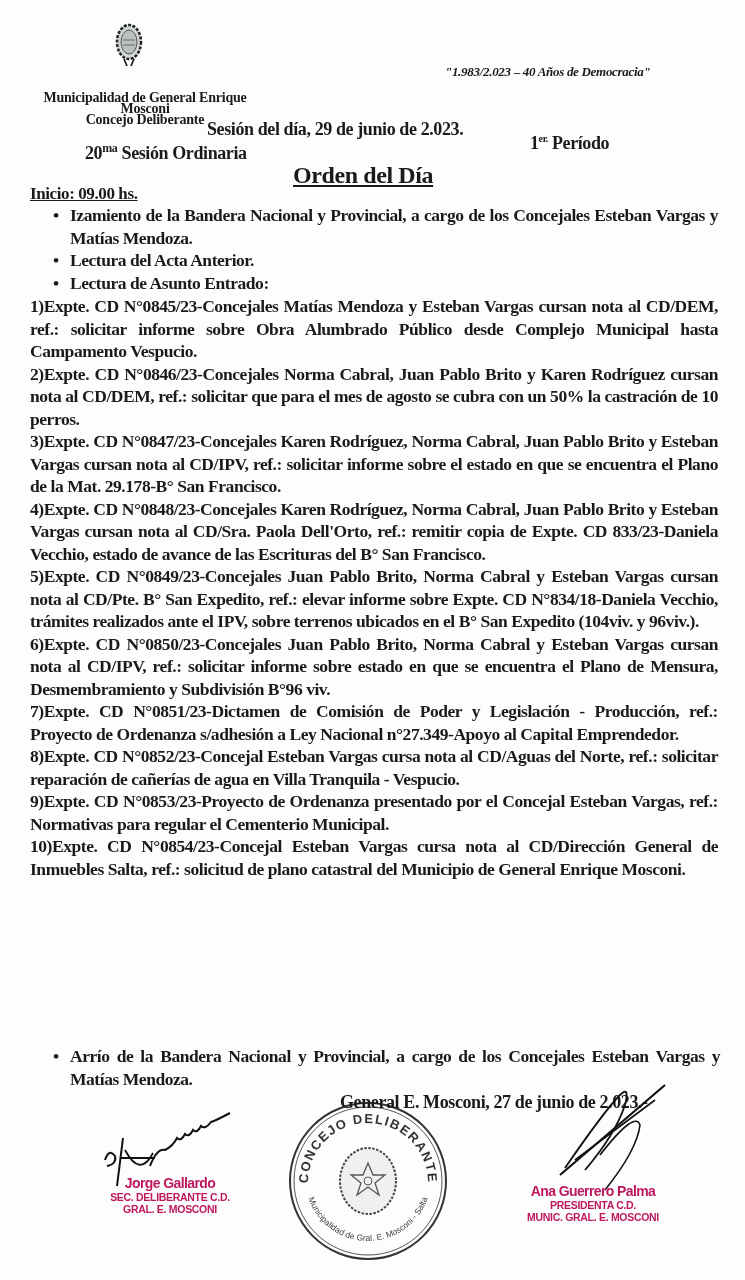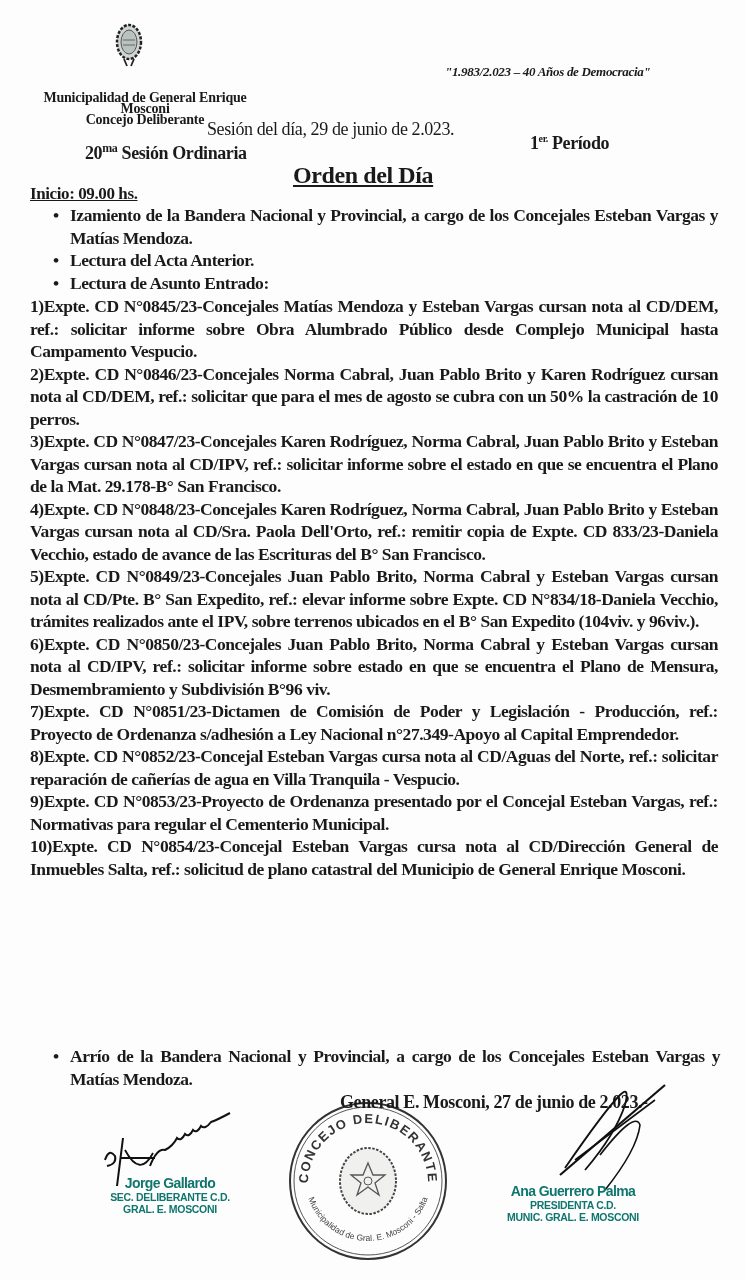--- a/index.html
+++ b/index.html
@@ -7,21 +7,21 @@
   body { position: relative; font-family: "Liberation Serif", serif; color: #1a1a1a; }
 
   .page { position: absolute; left: 0; top: 0; width: 745px; height: 1280px; background: #fdfdfd; }
 
   
   .logo { position: absolute; left: 114px; top: 22px; width: 30px; height: 46px; }
   .muni-name { position: absolute; left: 30px; top: 92px; width: 230px; text-align: center;
                font-size: 14px; font-weight: bold; line-height: 11px; letter-spacing: -0.2px; }
   .motto { position: absolute; left: 445px; top: 64px; font-size: 13px; font-style: italic; font-weight: bold; letter-spacing: -0.3px; }
 
-  .session-date { position: absolute; left: 207px; top: 119px; font-size: 18px; font-weight: normal; letter-spacing: -0.4px; }
+  .session-date { position: absolute; left: 207px; top: 119px; font-size: 18px; font-weight: bold; letter-spacing: -0.4px; }
   .session-num { position: absolute; left: 85px; top: 141px; font-size: 18px; font-weight: bold; letter-spacing: -0.4px; }
   .session-num sup { font-size: 12px; }
   .period { position: absolute; left: 530px; top: 133px; font-size: 18px; font-weight: bold; letter-spacing: -0.4px; }
   .period sup { font-size: 10px; }
   .order-title { position: absolute; left: 293px; top: 162px; font-size: 24px; font-weight: bold; letter-spacing: -0.4px; text-decoration: underline; }
 
   .start-time { position: absolute; left: 30px; top: 184px; font-size: 17px; font-weight: bold; letter-spacing: -0.4px; text-decoration: underline; text-decoration-thickness: 1px; }
 
   
   .body-block { position: absolute; left: 30px; width: 688px; font-size: 17.5px; font-weight: bold; line-height: 22.5px; letter-spacing: -0.45px; text-align: justify; }
@@ -29,25 +29,25 @@
   .bullet-dot { width: 20px; flex: 0 0 20px; padding-left: 3px; }
   .bullet-text { flex: 1; }
 
   .intro-bullets { top: 204px; left: 50px; width: 668px; }
   .items { top: 295px; }
   .closing-bullet { top: 1045px; left: 50px; width: 670px; }
 
   .place-date { position: absolute; left: 340px; top: 1092px; font-size: 18px; font-weight: bold; letter-spacing: -0.4px; }
 
   
-  .sig { position: absolute; text-align: center; font-family: "Liberation Sans", sans-serif; font-weight: bold; color: #0f766e; }
+  .sig { position: absolute; text-align: center; font-family: "Liberation Sans", sans-serif; font-weight: bold; color: #be185d; }
   .sig .name { font-size: 14px; letter-spacing: -0.6px; }
   .sig .role { font-size: 10.5px; line-height: 12px; letter-spacing: -0.3px; }
   .sig-left { left: 95px; top: 1175px; width: 150px; }
-  .sig-right { left: 488px; top: 1183px; width: 170px; }
+  .sig-right { left: 508px; top: 1183px; width: 170px; }
   .scribble { position: absolute; }
   .stamp { position: absolute; left: 283px; top: 1093px; width: 170px; height: 170px; }
 </style>
 </head>
 <body>
 
 <div class="page">
 
   <svg class="logo" viewBox="0 0 30 46">
     <ellipse cx="15" cy="20" rx="12" ry="17" fill="#cfd6d2" stroke="#222" stroke-width="2.5" stroke-dasharray="3 1.5"></ellipse>

